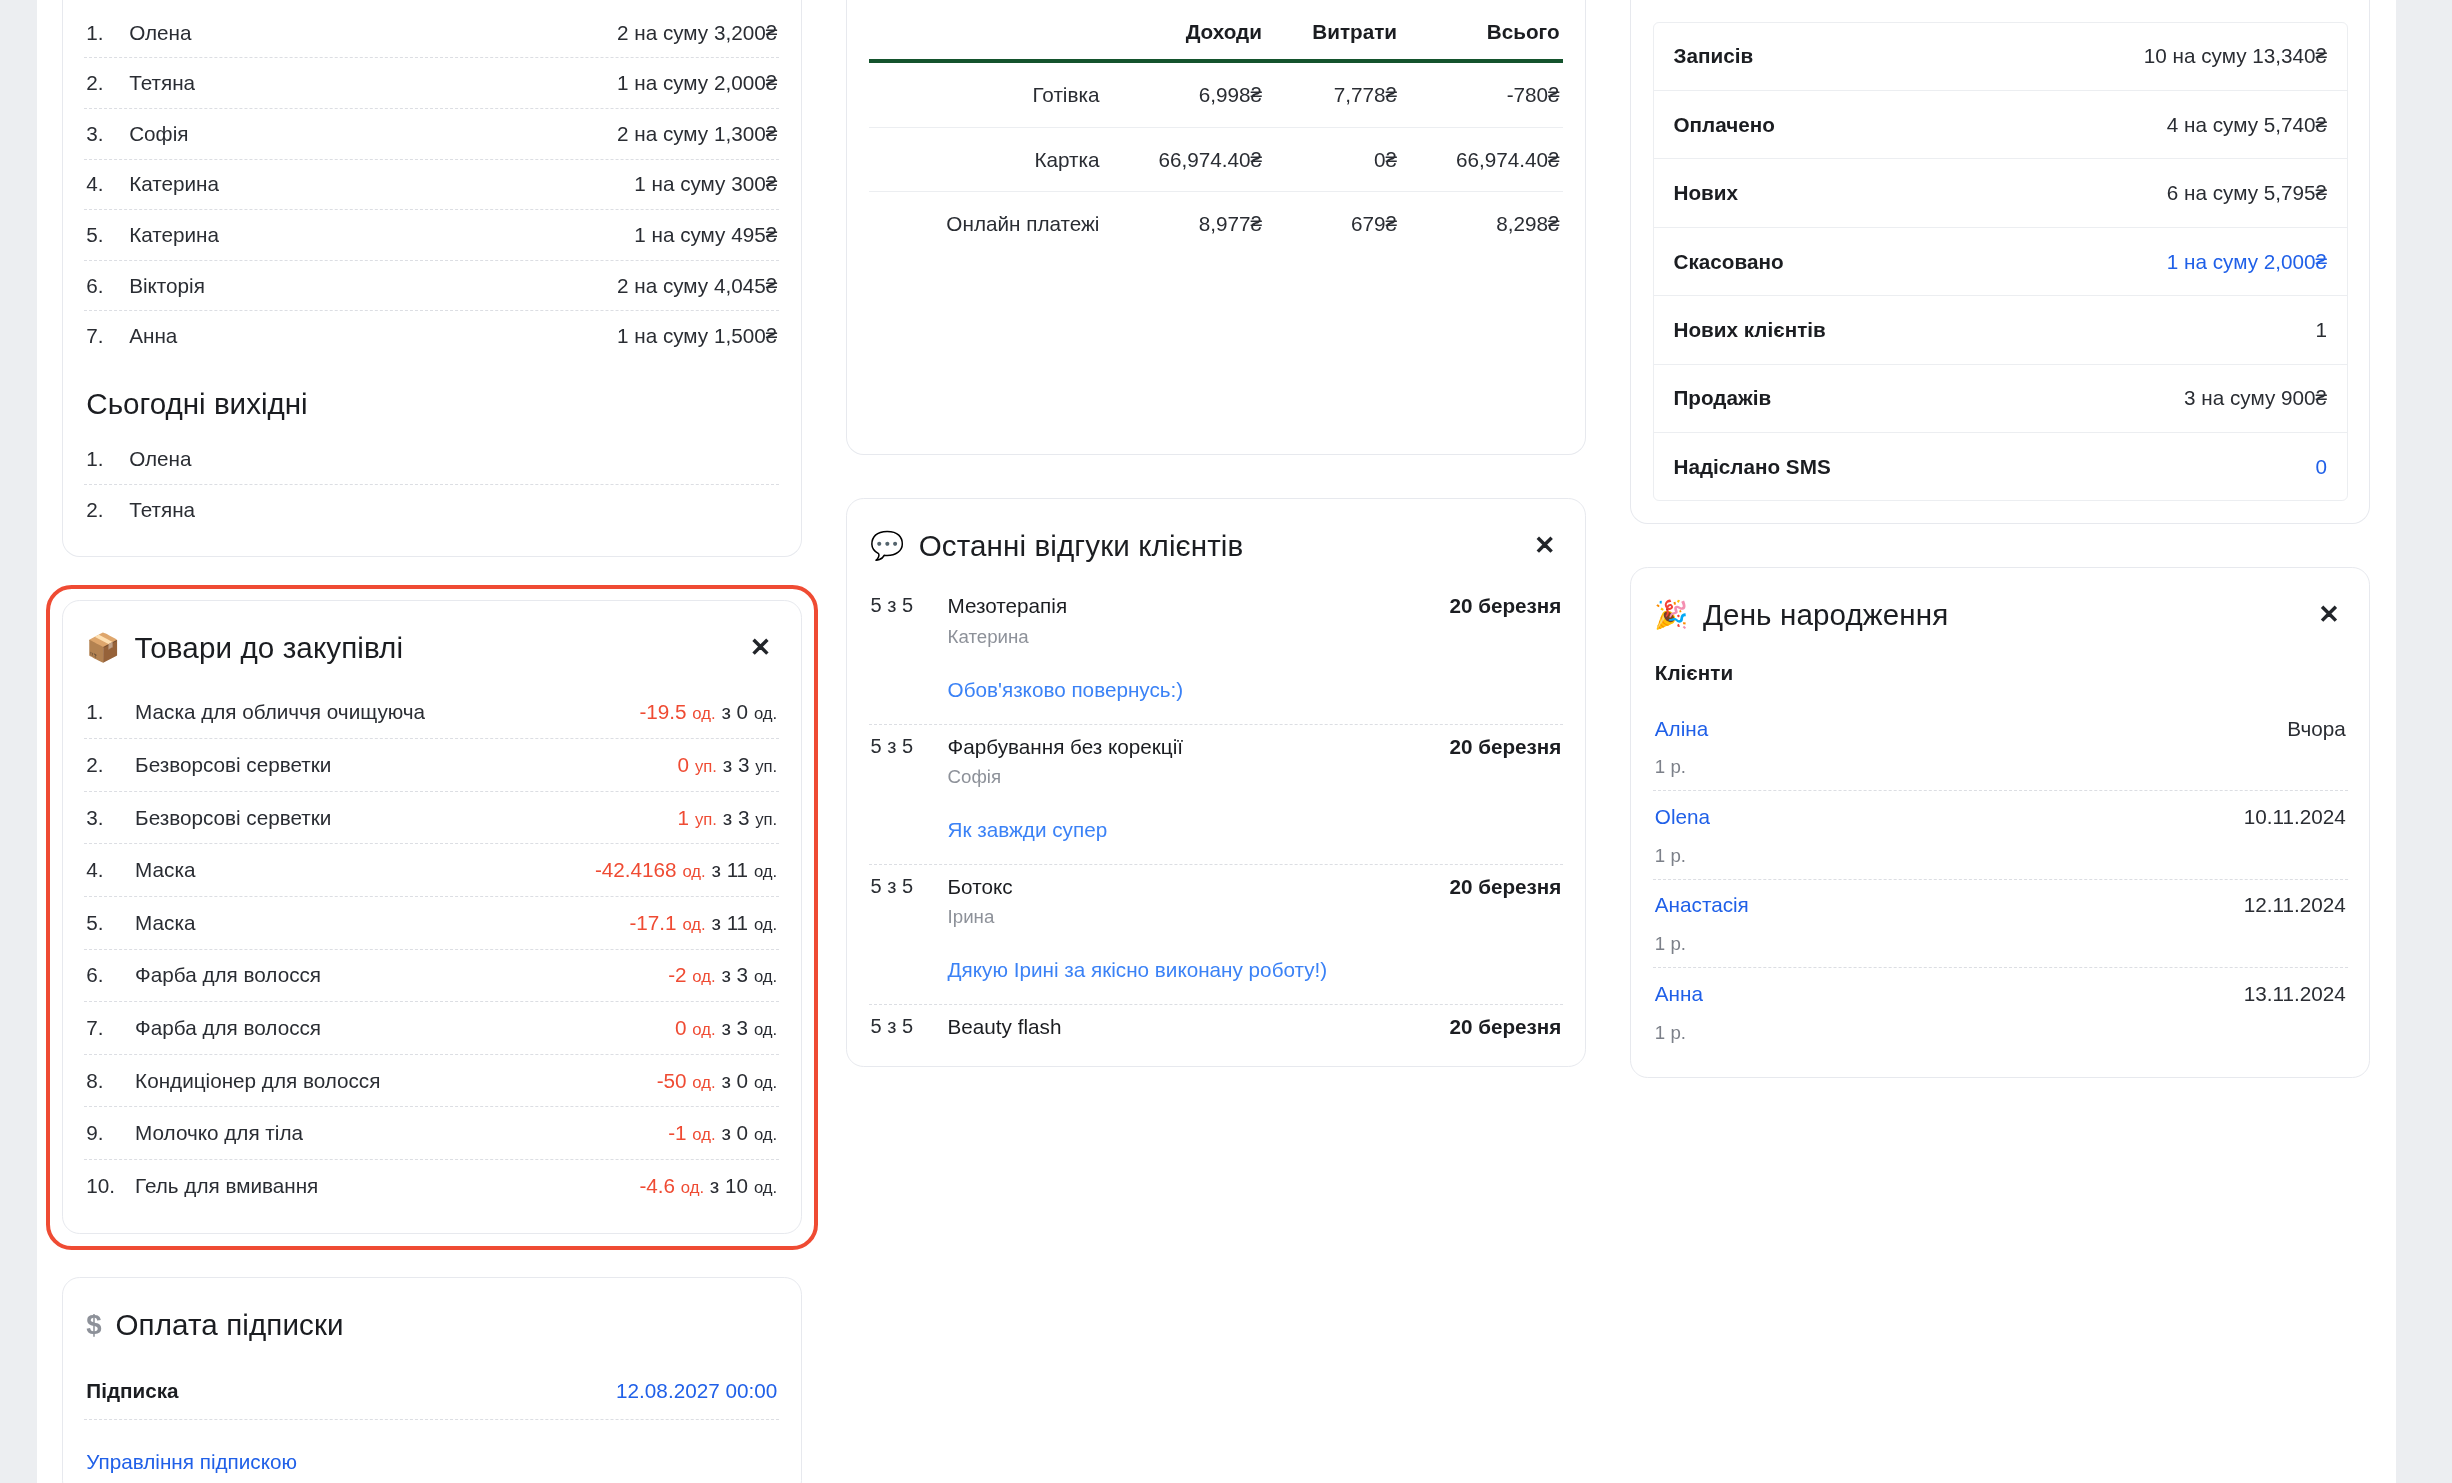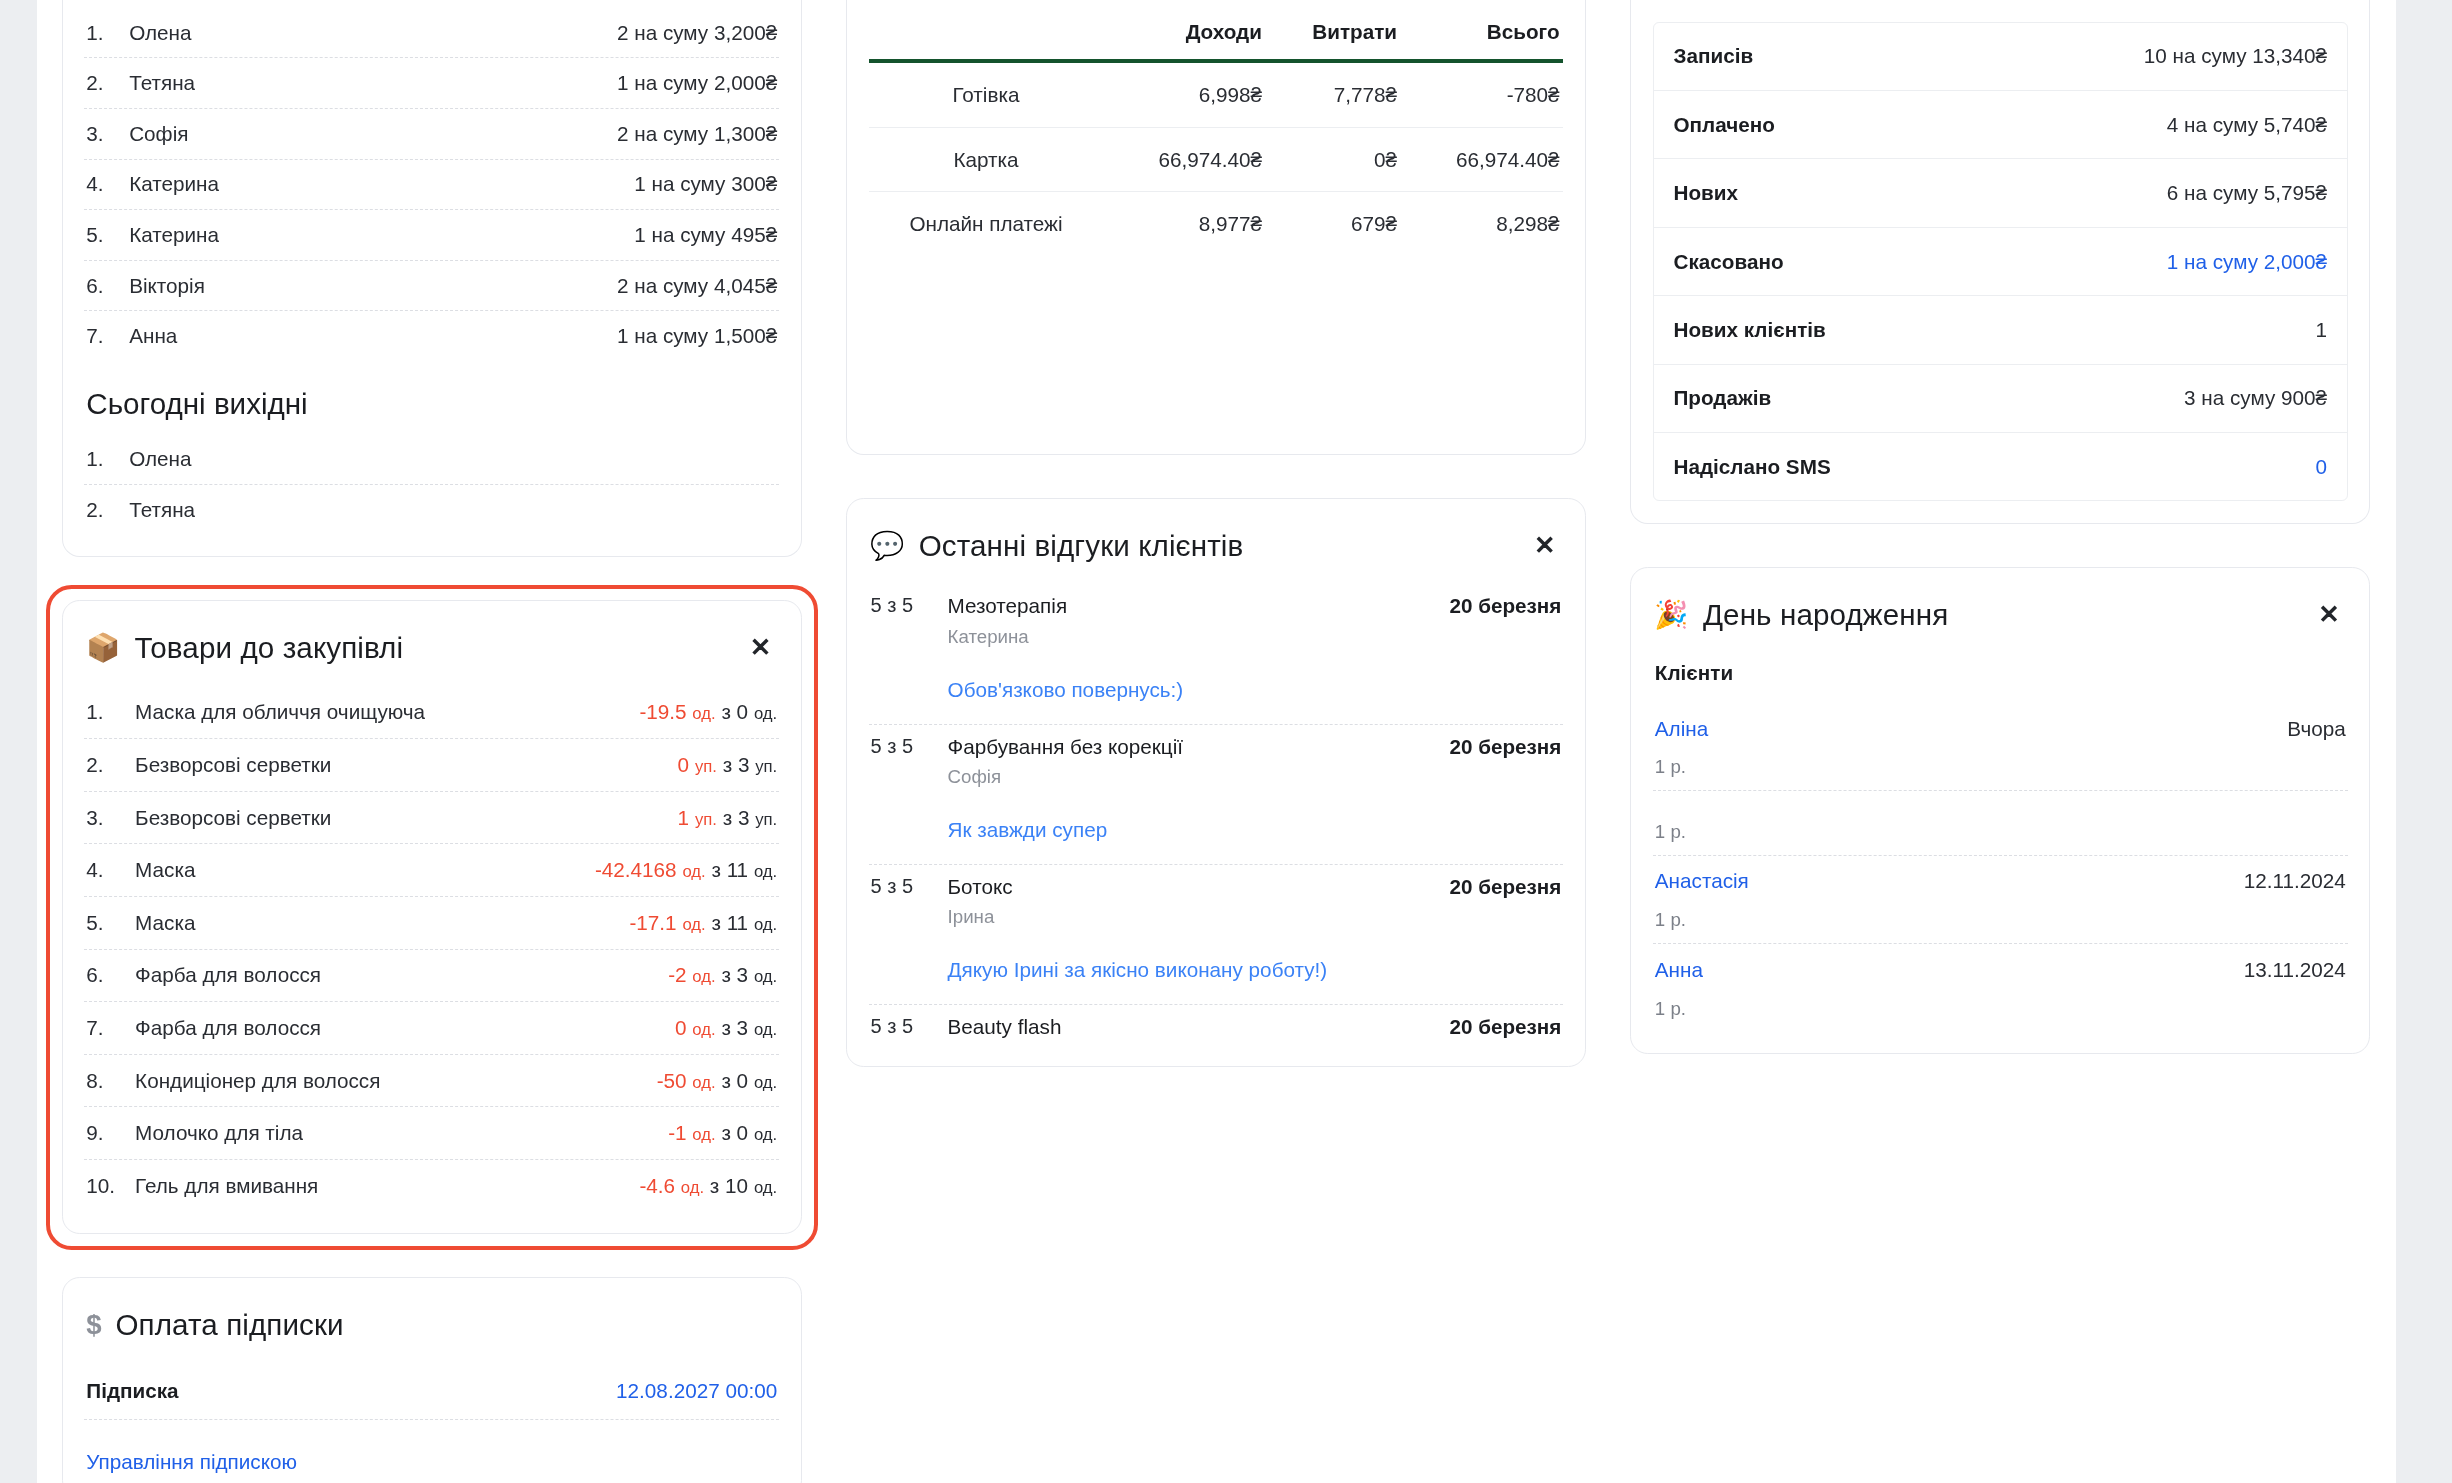--- a/index.html
+++ b/index.html
@@ -69,21 +69,21 @@
   .fin th {
     font-size: 20.7px; font-weight: 700; color: #1b1d21;
     text-align: right; padding: 5.9px 3.9px 15.8px 3.9px;
   }
   .fin th.lbl { text-align: left; }
   .fin thead tr { border-bottom: 4px solid #14532d; }
   .fin td {
     font-size: 20.7px; color: #2a2d33; text-align: right;
     padding: 19.7px 3.9px; border-bottom: 1px solid #eceef1;
   }
-  .fin td.lbl { text-align: center; }
+  .fin td.lbl { text-align: right; }
   .fin tbody tr:last-child td { border-bottom: none; }
   .neg  { color: #ef4b33; }
   .pos  { color: #1aa97f; }
   .zero { color: #c9ccd2; }
   .fin-spacer { height: 177px; }
 
   
   .stats { border: 1px solid #eceef1; border-radius: 5.9px; }
   .srow {
     display: flex; align-items: center; justify-content: space-between;
@@ -467,20 +467,24 @@
           <div class="bd-head">Клієнти</div>
           <div id="bd-rows">
               <div class="bd">
        <div class="bd-top">
          <span class="bd-name">Аліна</span>
          <span class="bd-date">Вчора</span>
        </div>
        <div class="bd-age">1 р.</div>
      </div>
               <div class="bd">
+       <div class="bd-top">
+         <span class="bd-name">Olena</span>
+         <span class="bd-date">10.11.2024</span>
+       </div>
        <div class="bd-age">1 р.</div>
      </div>
               <div class="bd">
        <div class="bd-top">
          <span class="bd-name">Анастасія</span>
          <span class="bd-date">12.11.2024</span>
        </div>
        <div class="bd-age">1 р.</div>
      </div>
               <div class="bd">

